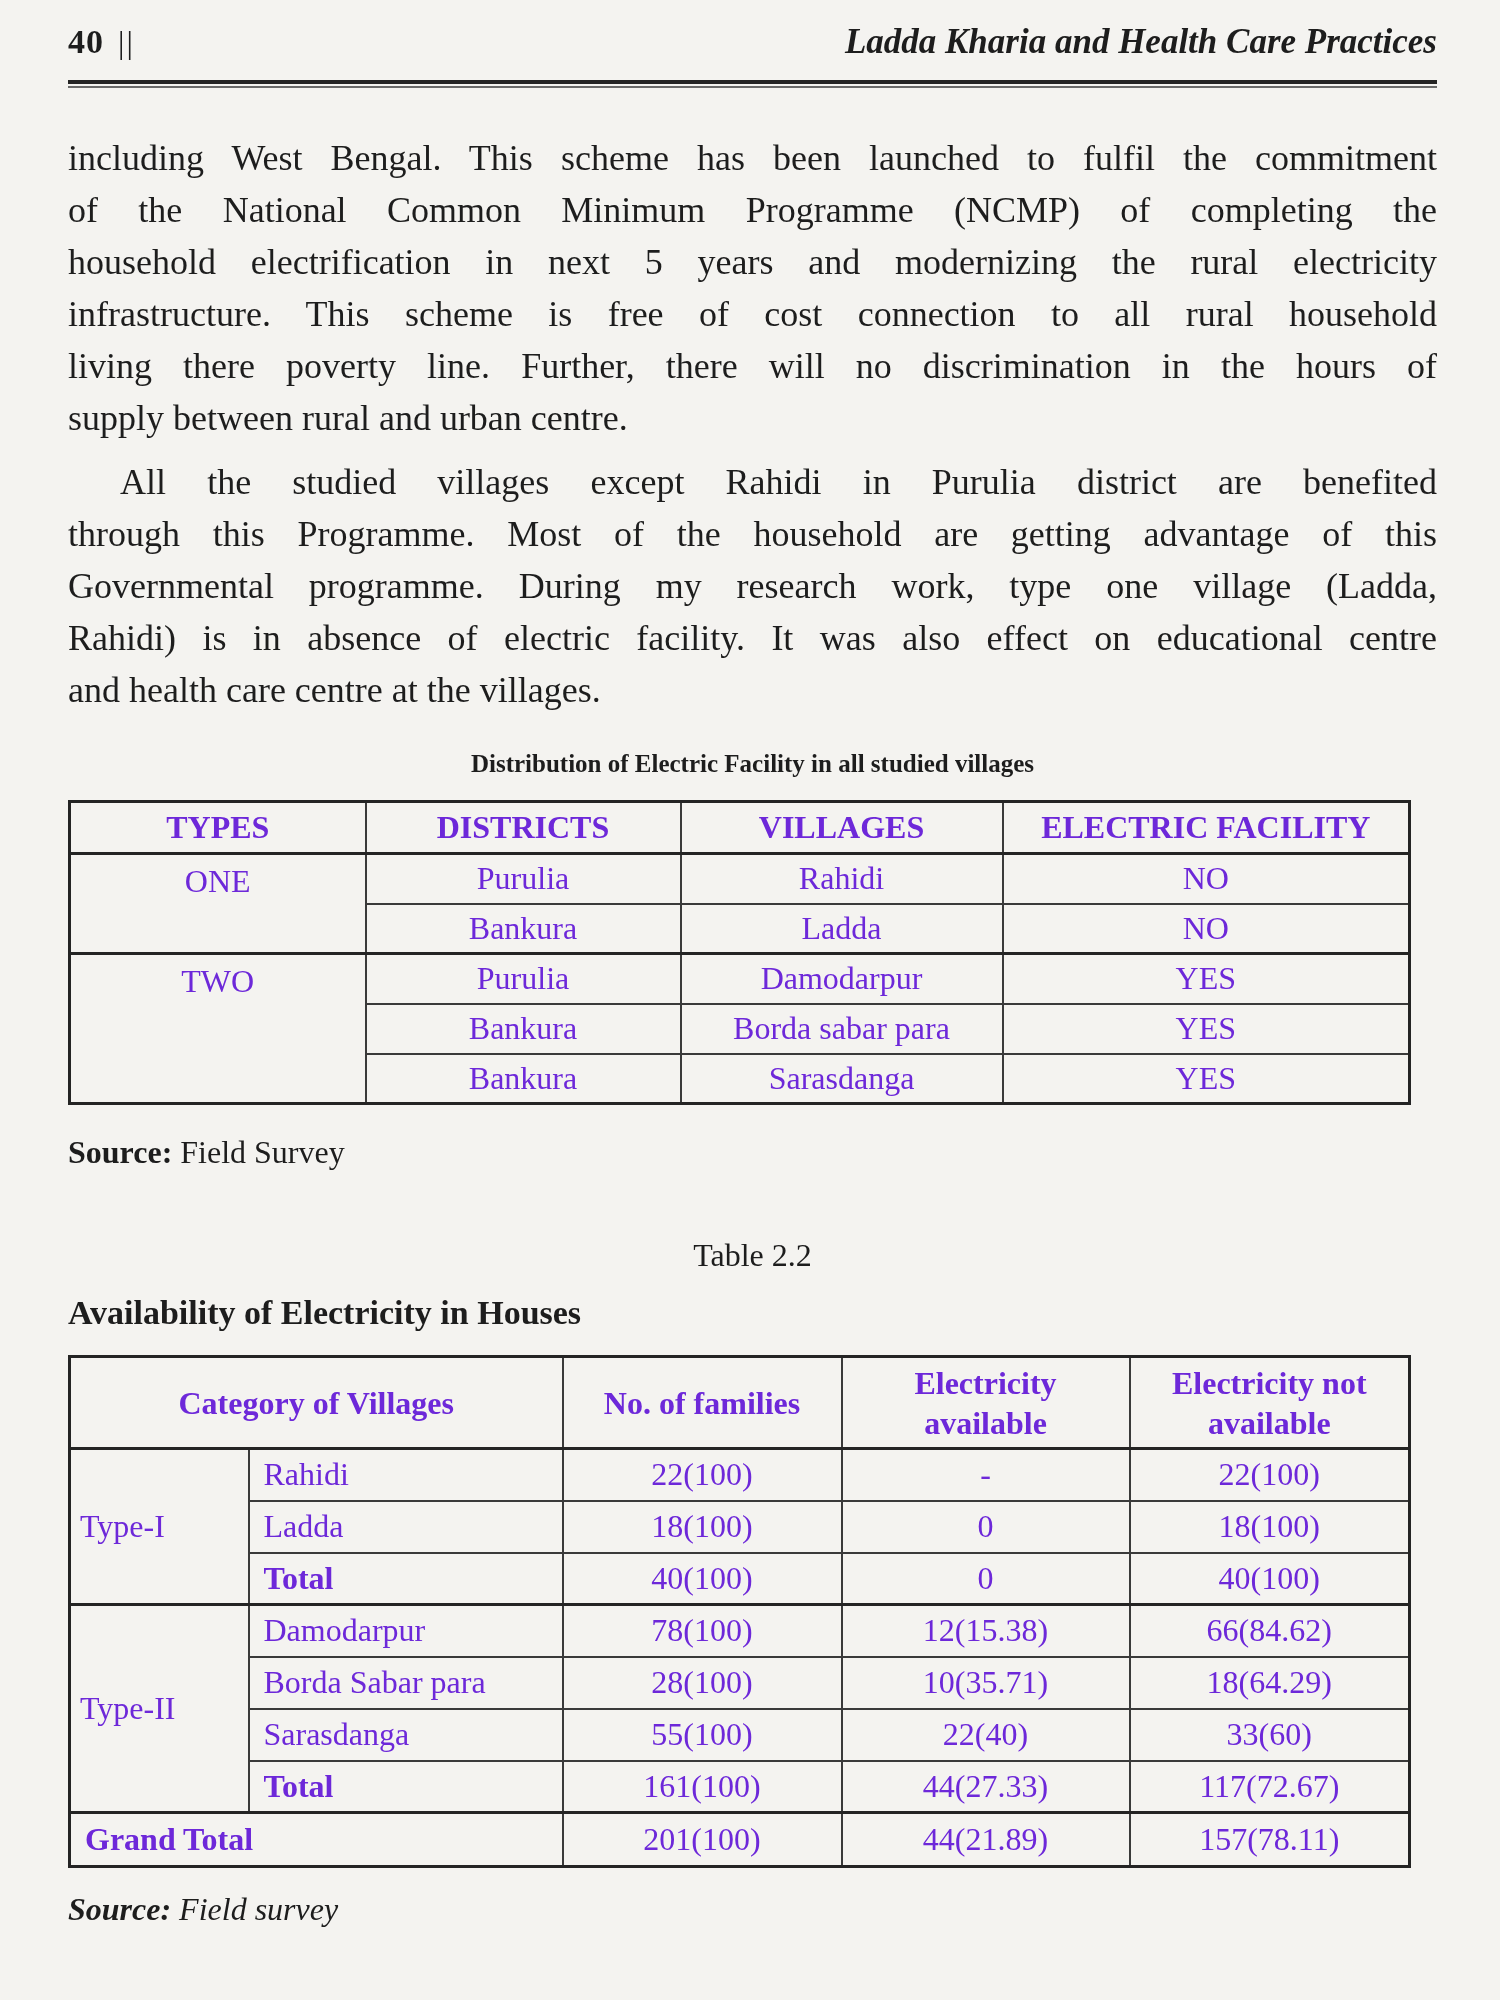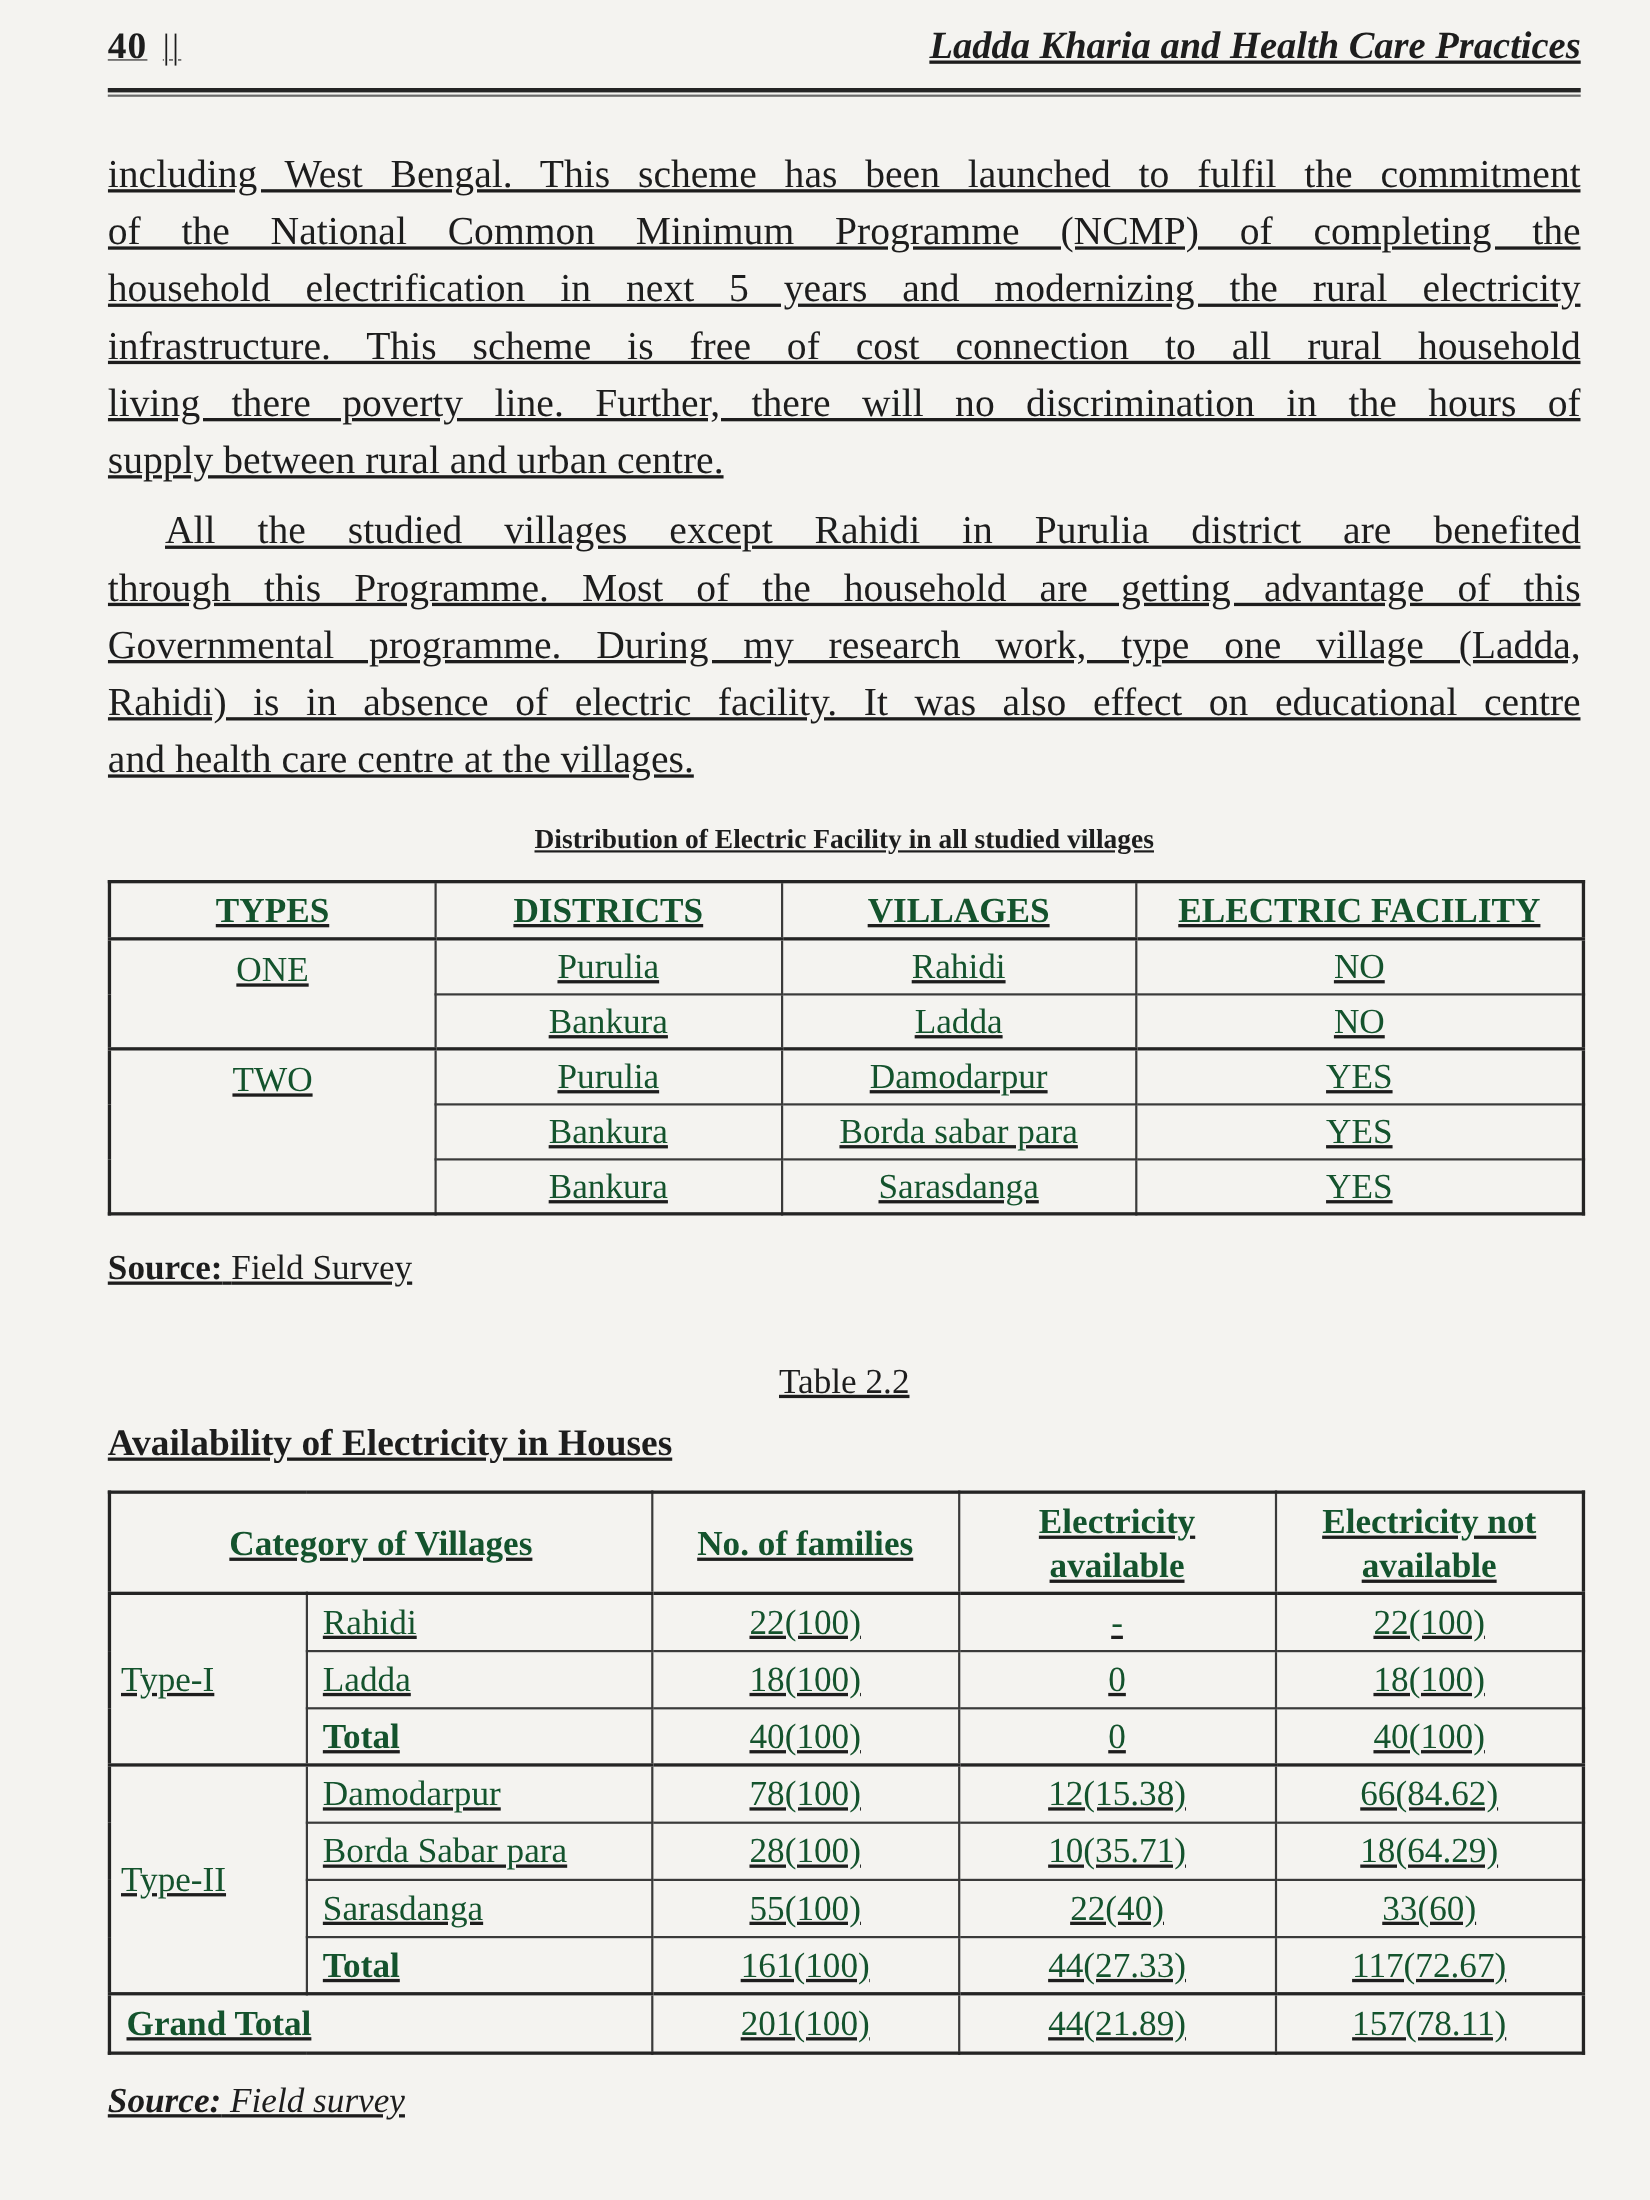--- a/index.html
+++ b/index.html
@@ -4,21 +4,21 @@
 <style>
   html,body{margin:0;padding:0;}
   body{
     width:1500px;height:2000px;
     background:#f4f3f0;
     font-family:"Liberation Serif","DejaVu Serif",serif;
     color:#1d1d1d;
     position:relative;
     overflow:hidden;
   }
-  .page{box-sizing:border-box;width:1500px;height:1523px;padding:22px 63px 0 98px;text-decoration:underline;}
+  .page{box-sizing:border-box;width:1500px;height:1523px;padding:22px 63px 0 68px;}
 
   
   .hdr{display:flex;justify-content:space-between;align-items:baseline;height:50px;}
   .pageno{font-weight:bold;font-size:34px;letter-spacing:1px;}
   .bars{font-weight:normal;font-size:32px;margin-left:14px;letter-spacing:2px;}
   .runtitle{font-style:italic;font-weight:600;font-size:35px;}
   .rule{margin-top:8px;height:2px;border-top:4px solid #242424;border-bottom:2px solid #6a6a6a;}
 
   
   .para{font-size:36px;line-height:52px;}
@@ -27,21 +27,21 @@
   .bl{height:52px;overflow:hidden;text-align:justify;text-align-last:justify;white-space:normal;}
   .bl.short{text-align-last:left;}
   .bl.indent{text-indent:52px;}
 
   
   .tbl-title{margin-top:26px;text-align:center;font-weight:bold;font-size:25px;height:44px;line-height:44px;}
   .tbl-caption{margin-top:62px;text-align:center;font-size:32px;height:40px;line-height:40px;}
   .tbl-title2{margin-top:16px;text-align:left;font-weight:bold;font-size:34px;height:44px;line-height:44px;}
 
   
-  table{border-collapse:collapse;table-layout:fixed;font-size:32px;color:#14532d;}
+  table{border-collapse:collapse;table-layout:fixed;font-size:32px;color:#6d28d9;}
   td,th{border:2px solid #3a3a3a;text-align:center;vertical-align:middle;padding:0 6px;box-sizing:border-box;overflow:hidden;}
   table{border:3px solid #242424;}
   th{font-weight:bold;}
 
   .t1{margin-top:14px;width:1340px;}
   .t1 th{height:52px;border-bottom:3px solid #242424;}
   .t1 td{height:50px;}
   .t1 .c0{width:296px;}.t1 .c1{width:315px;}.t1 .c2{width:322px;}.t1 .c3{width:407px;}
   .t1 .sect{border-top:3px solid #242424;}
 

